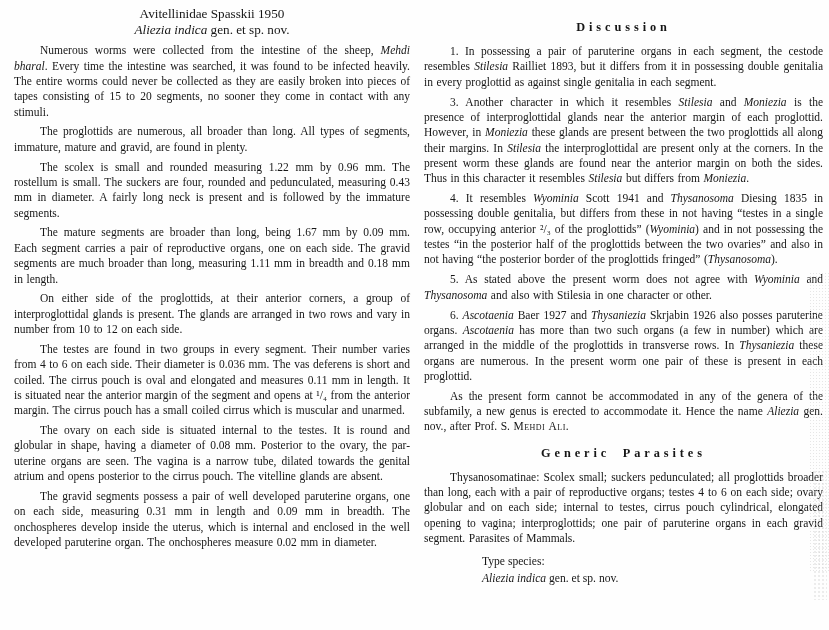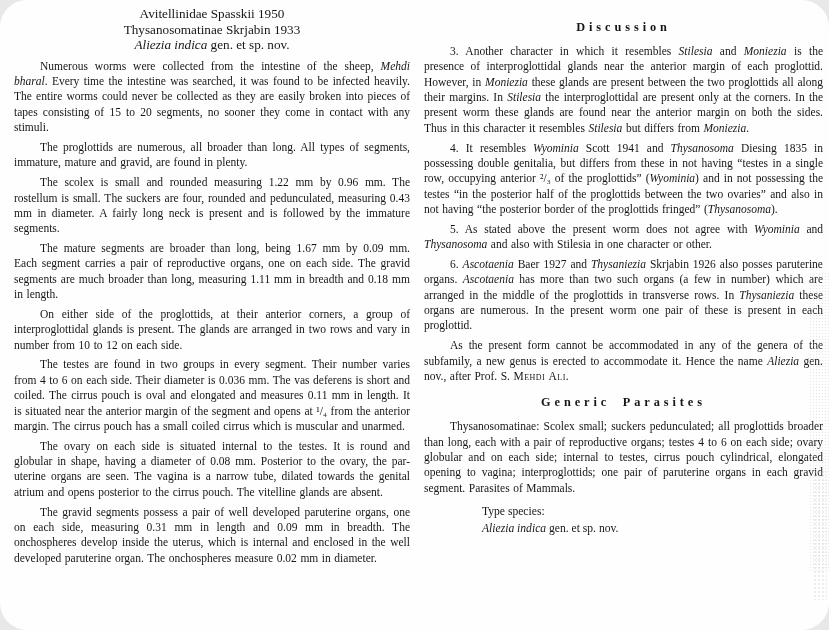--- a/index.html
+++ b/index.html
@@ -4,21 +4,20 @@
 <style>
   html, body { margin: 0; padding: 0; background: #e8e8e8; }
   .page {
     position: relative;
     width: 829px;
     height: 630px;
     background: #fefefe;
     color: #161616;
     font-family: "Liberation Serif", "DejaVu Serif", serif;
     overflow: hidden;
-    border-radius: 27px;
   }
   .col-left {
     position: absolute;
     left: 14px;
     top: 6px;
     width: 396px;
   }
   .col-right {
     position: absolute;
     left: 424px;
@@ -81,38 +80,38 @@
   }
 </style>
 </head>
 <body>
 
 <div class="page">
 
   <div class="col-left">
     <div class="heading-block">
         <p class="heading-line">Avitellinidae Spasskii 1950</p>
-        <p class="heading-line">Thysanosomatinae Skrjabin 1933</p>
         <p class="heading-line"><i>Aliezia indica</i> gen. et sp. nov.</p>
       </div>
     <div>
         <p class="para">Numerous worms were collected from the intestine of the sheep, <i>Mehdi bharal</i>. Every time the intestine was searched, it was found to be infected heavily. The entire worms could never be collected as they are easily broken into pieces of tapes consisting of 15 to 20 segments, no sooner they come in contact with any stimuli.</p>
         <p class="para">The proglottids are numerous, all broader than long. All types of segments, immature, mature and gravid, are found in plenty.</p>
         <p class="para">The scolex is small and rounded measuring 1.22 mm by 0.96 mm. The rostellum is small. The suckers are four, rounded and pedunculated, measuring 0.43 mm in diameter. A fairly long neck is present and is followed by the immature segments.</p>
         <p class="para">The mature segments are broader than long, being 1.67 mm by 0.09 mm. Each segment carries a pair of reproductive organs, one on each side. The gravid segments are much broader than long, measuring 1.11 mm in breadth and 0.18 mm in length.</p>
         <p class="para">On either side of the proglottids, at their anterior corners, a group of interproglottidal glands is present. The glands are arranged in two rows and vary in number from 10 to 12 on each side.</p>
         <p class="para">The testes are found in two groups in every segment. Their number varies from 4 to 6 on each side. Their diameter is 0.036 mm. The vas deferens is short and coiled. The cirrus pouch is oval and elongated and measures 0.11 mm in length. It is situated near the anterior margin of the segment and opens at ¹/₄ from the anterior margin. The cirrus pouch has a small coiled cirrus which is muscular and unarmed.</p>
         <p class="para">The ovary on each side is situated internal to the testes. It is round and globular in shape, having a diameter of 0.08 mm. Posterior to the ovary, the par-uterine organs are seen. The vagina is a narrow tube, dilated towards the genital atrium and opens posterior to the cirrus pouch. The vitelline glands are absent.</p>
         <p class="para">The gravid segments possess a pair of well developed paruterine organs, one on each side, measuring 0.31 mm in length and 0.09 mm in breadth. The onchospheres develop inside the uterus, which is internal and enclosed in the well developed paruterine organ. The onchospheres measure 0.02 mm in diameter.</p>
       </div>
   </div>
 
   <div class="col-right">
     <h2 class="spaced-heading">Discussion</h2>
     <div>
+        <p class="para">1. In possessing a pair of paruterine organs in each segment, the cestode resembles <i>Stilesia</i> Railliet 1893, but it differs from it in possessing double genitalia in every proglottid as against single genitalia in each segment.</p>
         <p class="para">3. Another character in which it resembles <i>Stilesia</i> and <i>Moniezia</i> is the presence of interproglottidal glands near the anterior margin of each proglottid. However, in <i>Moniezia</i> these glands are present between the two proglottids all along their margins. In <i>Stilesia</i> the interproglottidal are present only at the corners. In the present worm these glands are found near the anterior margin on both the sides. Thus in this character it resembles <i>Stilesia</i> but differs from <i>Moniezia</i>.</p>
         <p class="para">4. It resembles <i>Wyominia</i> Scott 1941 and <i>Thysanosoma</i> Diesing 1835 in possessing double genitalia, but differs from these in not having “testes in a single row, occupying anterior ²/₃ of the proglottids” (<i>Wyominia</i>) and in not possessing the testes “in the posterior half of the proglottids between the two ovaries” and also in not having “the posterior border of the proglottids fringed” (<i>Thysanosoma</i>).</p>
         <p class="para">5. As stated above the present worm does not agree with <i>Wyominia</i> and <i>Thysanosoma</i> and also with Stilesia in one character or other.</p>
         <p class="para">6. <i>Ascotaenia</i> Baer 1927 and <i>Thysaniezia</i> Skrjabin 1926 also posses paruterine organs. <i>Ascotaenia</i> has more than two such organs (a few in number) which are arranged in the middle of the proglottids in transverse rows. In <i>Thysaniezia</i> these organs are numerous. In the present worm one pair of these is present in each proglottid.</p>
         <p class="para">As the present form cannot be accommodated in any of the genera of the subfamily, a new genus is erected to accommodate it. Hence the name <i>Aliezia</i> gen. nov., after Prof. S. <span class="sc">Mehdi Ali</span>.</p>
       </div>
 
     <h2 class="spaced-heading gc-heading">Generic Parasites</h2>
     <div>
         <p class="para">Thysanosomatinae: Scolex small; suckers pedunculated; all proglottids broader than long, each with a pair of reproductive organs; testes 4 to 6 on each side; ovary globular and on each side; internal to testes, cirrus pouch cylindrical, elongated opening to vagina; interproglottids; one pair of paruterine organs in each gravid segment. Parasites of Mammals.</p>

